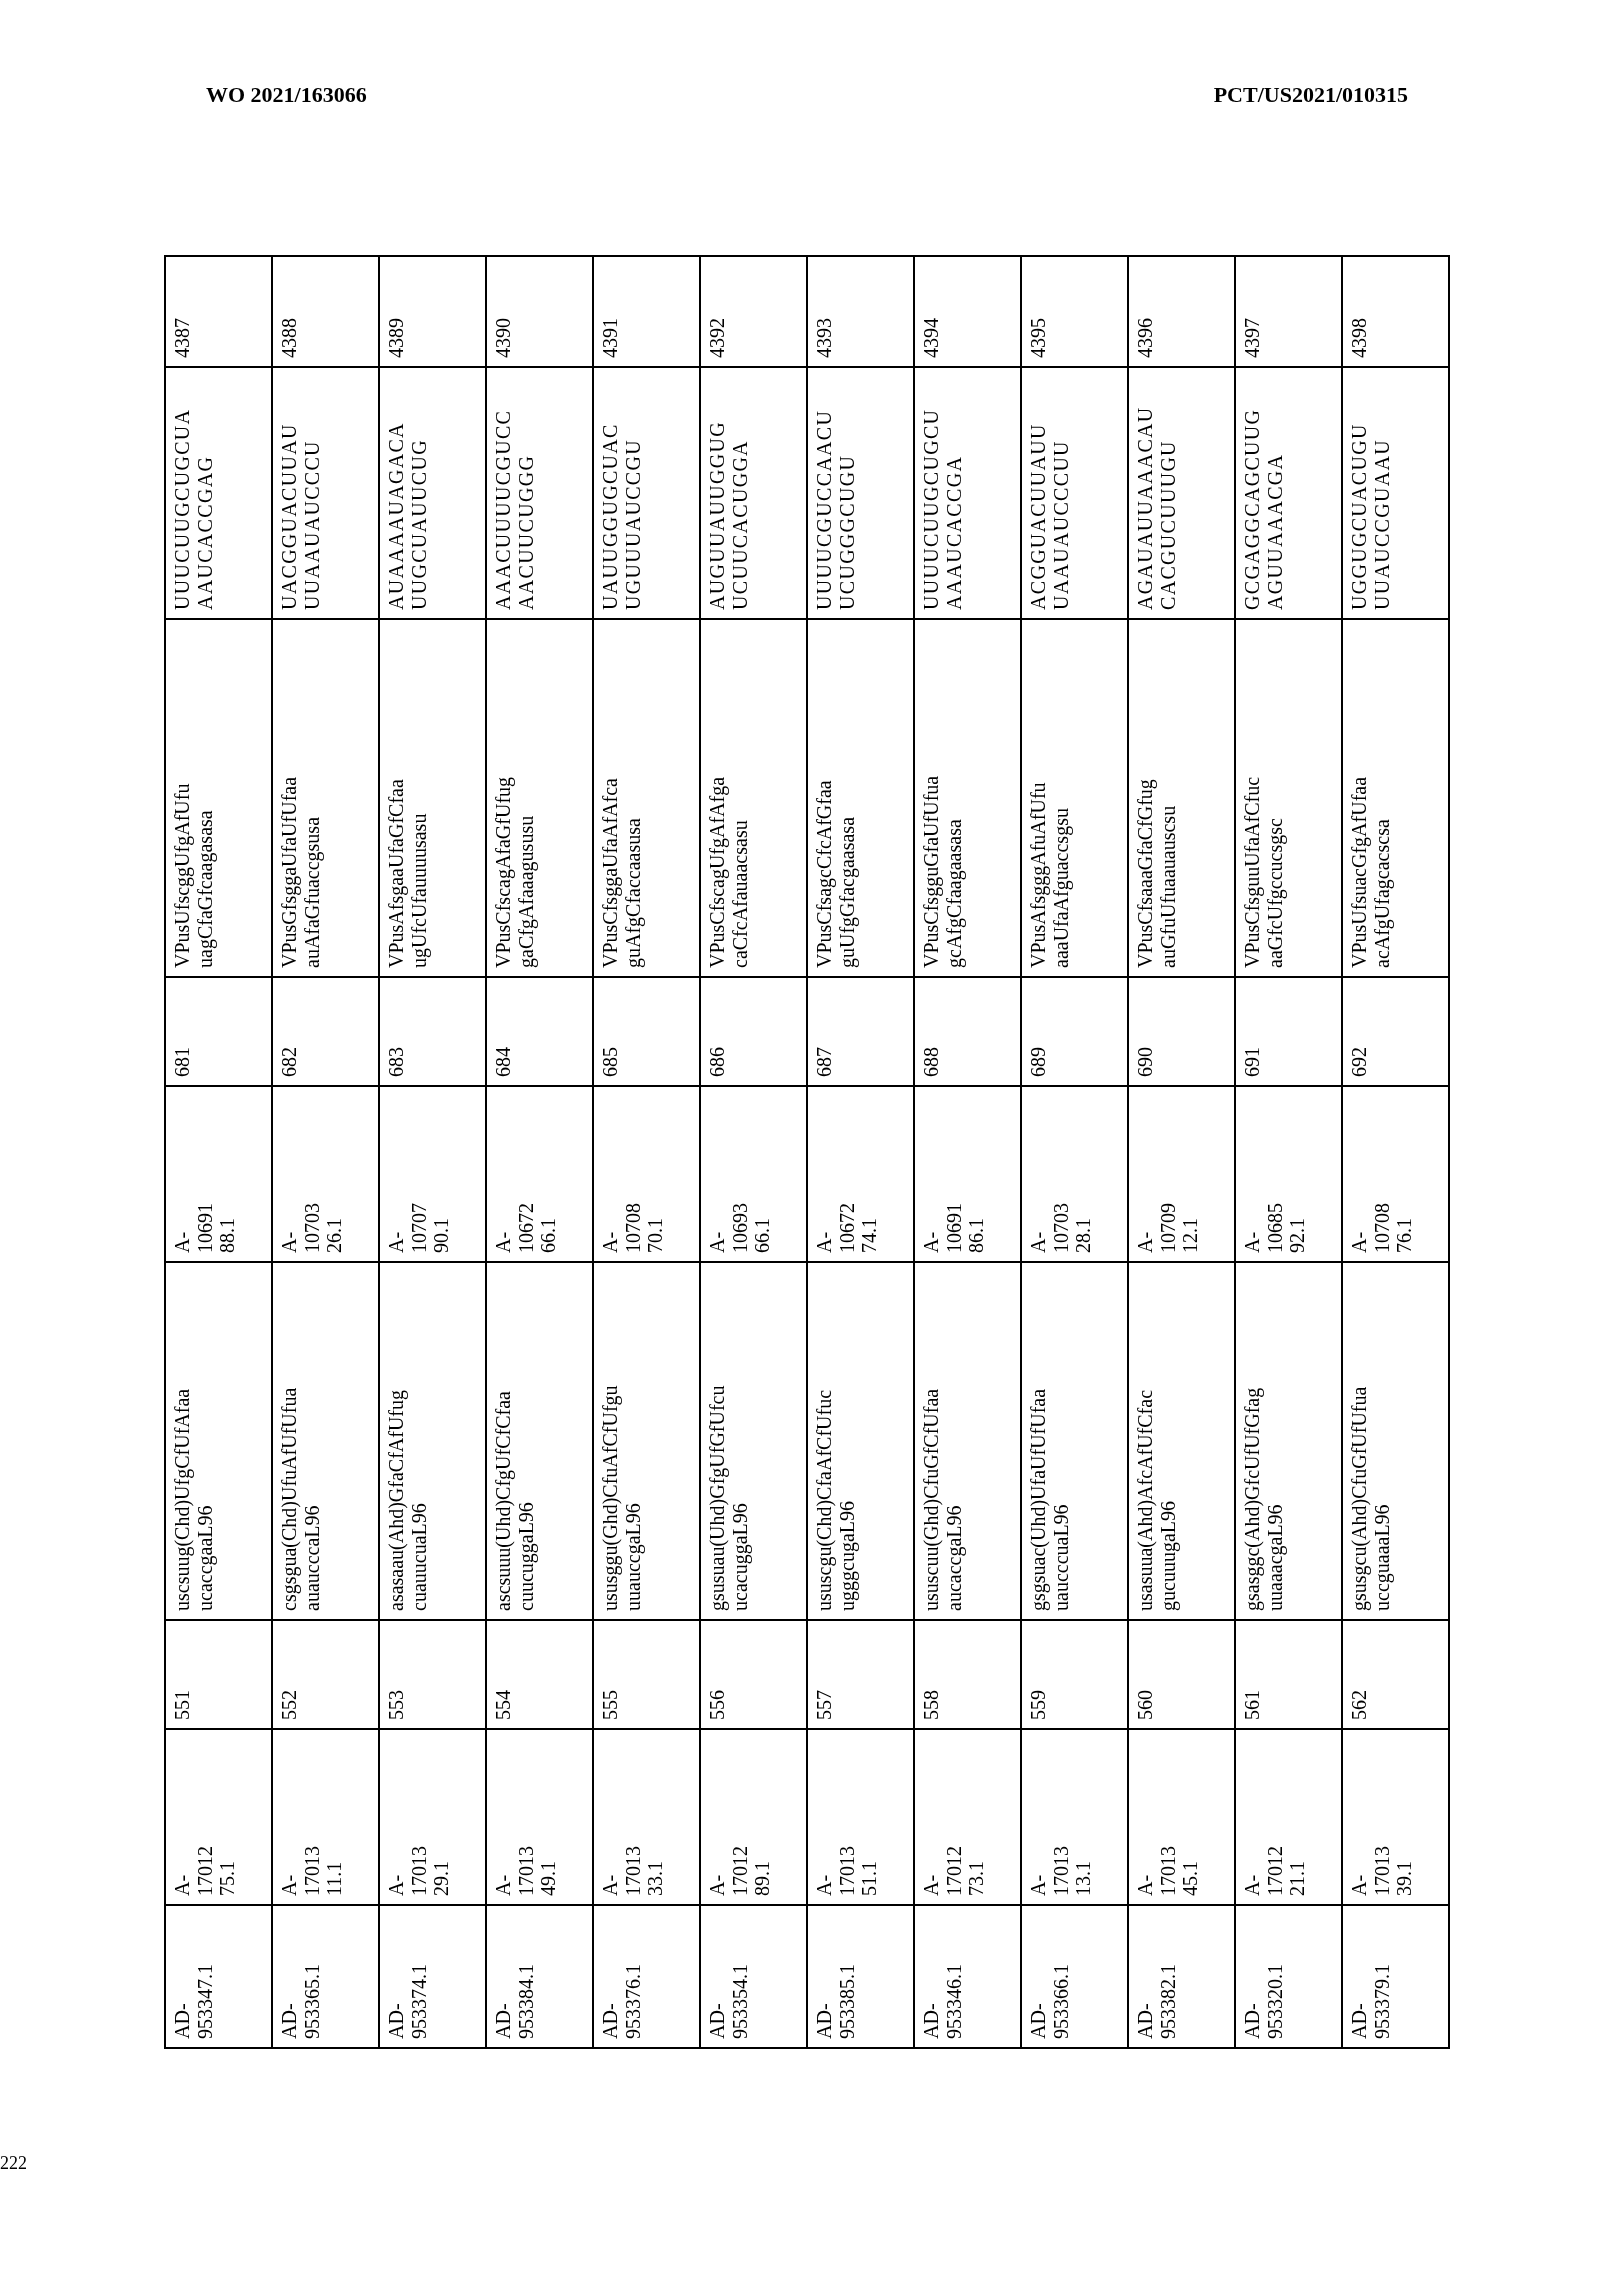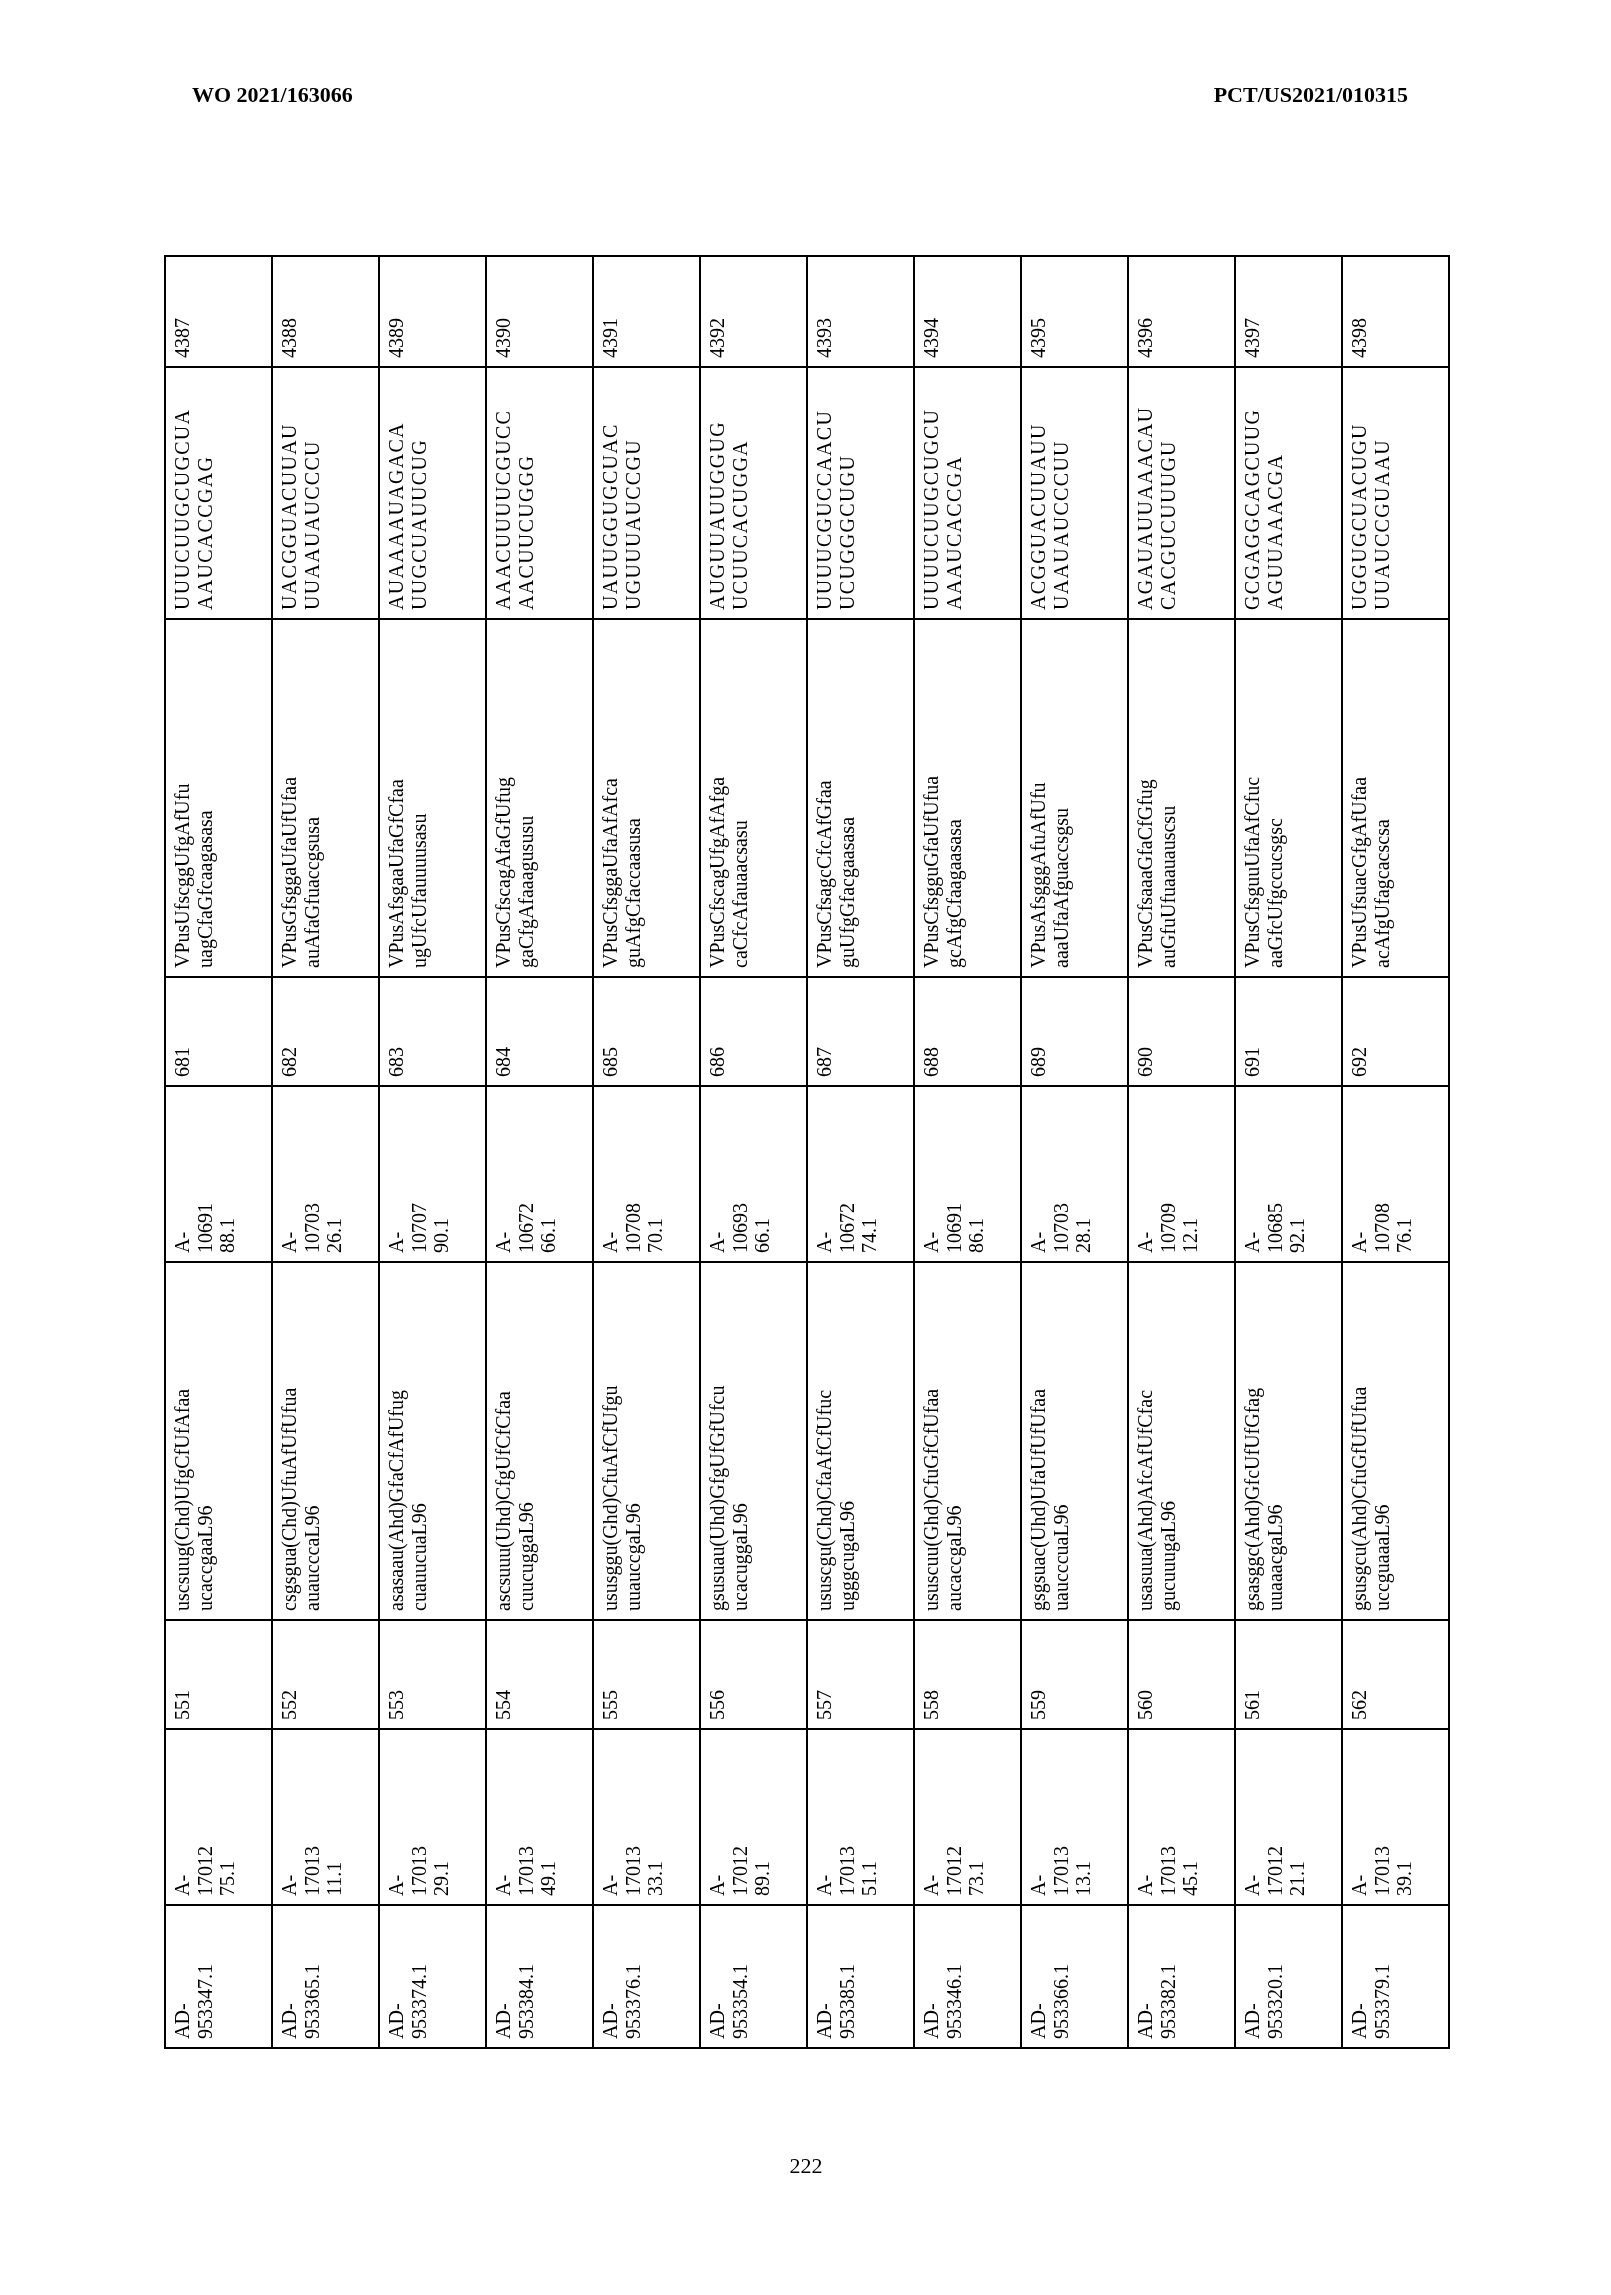--- a/index.html
+++ b/index.html
@@ -6,21 +6,21 @@
   html,body { background:#ffffff; }
   .page {
     position:relative;
     width:1612px; height:2295px;
     background:#ffffff;
     color:#000;
     font-family:"Liberation Serif","DejaVu Serif",serif;
     overflow:hidden;
   }
   .header {
-    position:absolute; left:192px; right:204px; top:82px;
+    position:absolute; left:206px; right:204px; top:82px;
     display:flex; justify-content:space-between;
     font-weight:bold; font-size:22px;gap:44px;
   }
   .table-area {
     position:absolute; left:164px; top:257px;
     width:1285px; height:1792px;
   }
   
   .seq-table {
     width:1792px; height:1285px;
@@ -46,21 +46,21 @@
   col.w-sense_oligo_id     { width:176px; }
   col.w-sense_seq_id       { width:109px; }
   col.w-sense_sequence     { width:358px; }
   col.w-antisense_oligo_id { width:176px; }
   col.w-antisense_seq_id   { width:109px; }
   col.w-antisense_sequence { width:358px; }
   col.w-target_sequence    { width:252px; }
   col.w-target_seq_id      { width:111px; }
   .page-number {
     position:absolute; top:2153px; left:0; width:100%;
-    text-align:center; font-size:22px;
+    font-size:18px;
   }
 </style>
 </head>
 <body>
 
 <div class="page">
 
   <div class="header">
     <span>WO 2021/163066</span>
     <span>PCT/US2021/010315</span>

